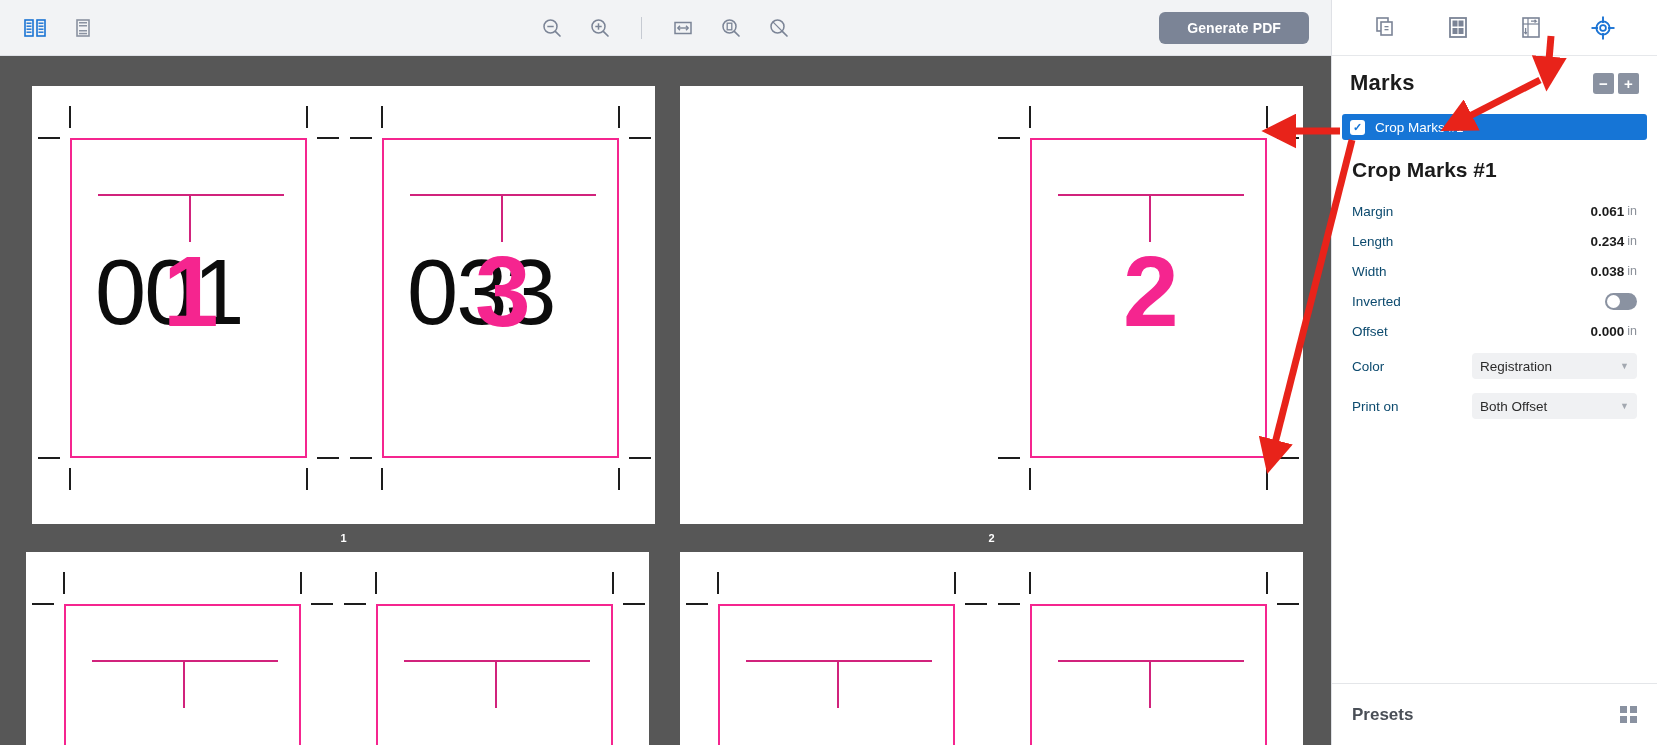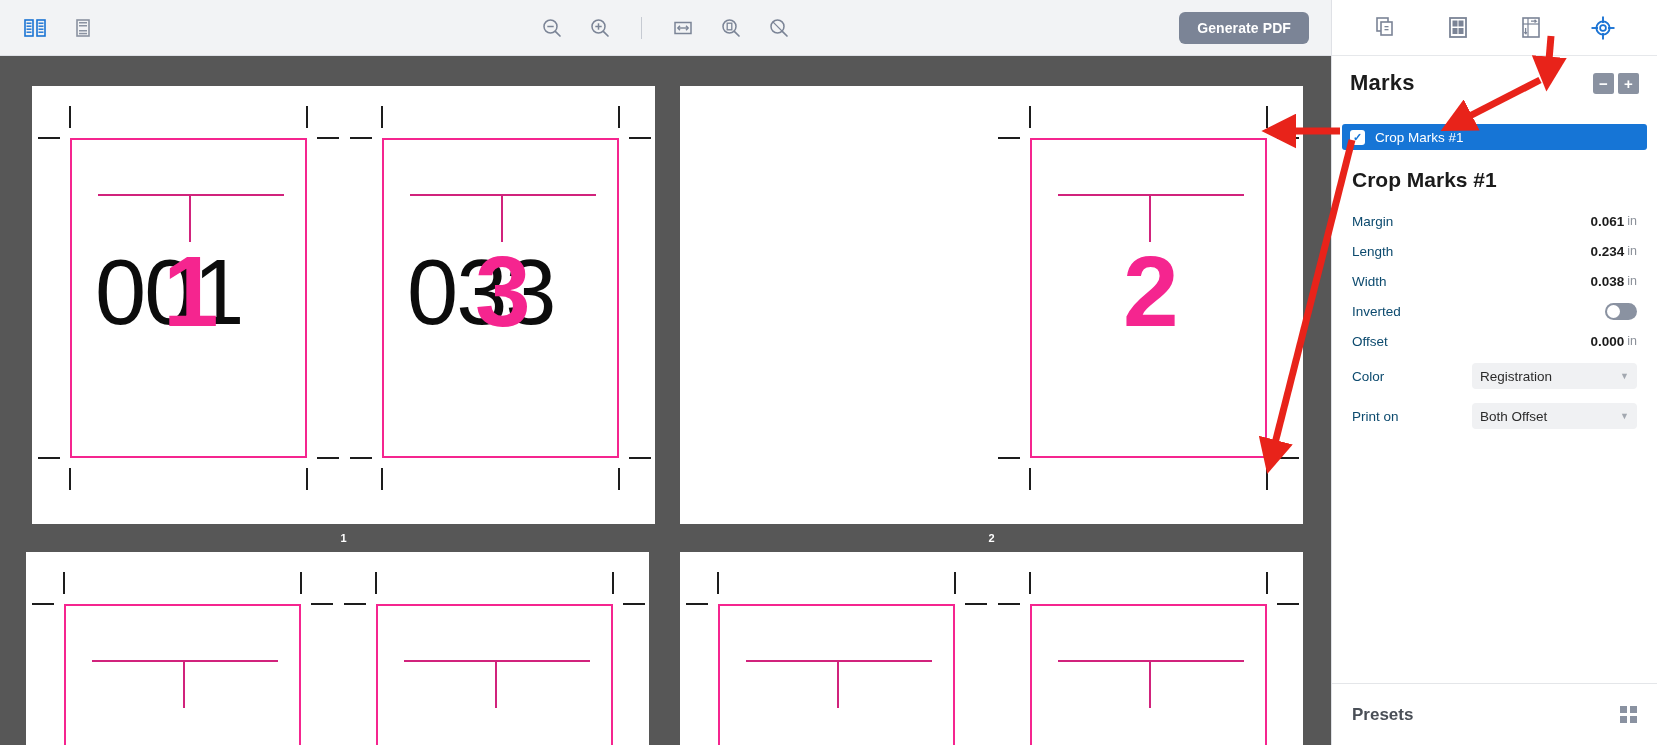--- a/index.html
+++ b/index.html
@@ -26,21 +26,21 @@
 
   .icon-btn {
     width: 34px; height: 34px; display: flex; align-items: center; justify-content: center;
     cursor: pointer; border-radius: 4px; color: #7b8496;
   }
   .icon-btn.active { color: #1a73d4; }
   .tb-sep { width: 1px; height: 22px; background: #c6cad2; margin: 0 10px; }
 
   .gen-pdf {
     background: #7b8496; color: #ffffff; font-size: 14px; font-weight: bold;
-    border: none; border-radius: 6px; padding: 0 18px; height: 32px;
+    border: none; border-radius: 6px; padding: 0 28px; height: 32px;
     line-height: 32px; cursor: pointer; letter-spacing: .1px;
   }
 
   
   .canvas {
     flex: 1; background: #575757; position: relative; overflow: hidden;
   }
   .spread-row { position: absolute; display: flex; }
 
   .sheet {
@@ -85,21 +85,21 @@
   }
   .panel-tabs {
     height: 56px; min-height: 56px; display: flex; align-items: center;
     justify-content: space-around; padding: 0 18px; background: #ffffff;
     border-bottom: 1px solid #e6e8eb;
   }
   .tab-ico { width: 38px; height: 38px; display: flex; align-items: center; justify-content: center; color: #7b8496; cursor: pointer; }
   .tab-ico.active { color: #1a73d4; }
 
   .marks-head {
-    display: flex; align-items: center; padding: 14px 18px 28px 18px;
+    display: flex; align-items: center; padding: 14px 18px 18px 18px;
   }
   .marks-title { font-size: 22px; font-weight: bold; color: #1b1b1b; letter-spacing: .2px; }
   .marks-btns { margin-left: auto; display: flex; gap: 4px; }
   .sq-btn {
     width: 21px; height: 21px; background: #8a92a1; color: #fff;
     display: flex; align-items: center; justify-content: center;
     font-size: 15px; line-height: 1; cursor: pointer; font-weight: bold;
     border-radius: 2px;
   }
   .sq-btn.minus { border-top-left-radius: 3px; border-bottom-left-radius: 3px; }

